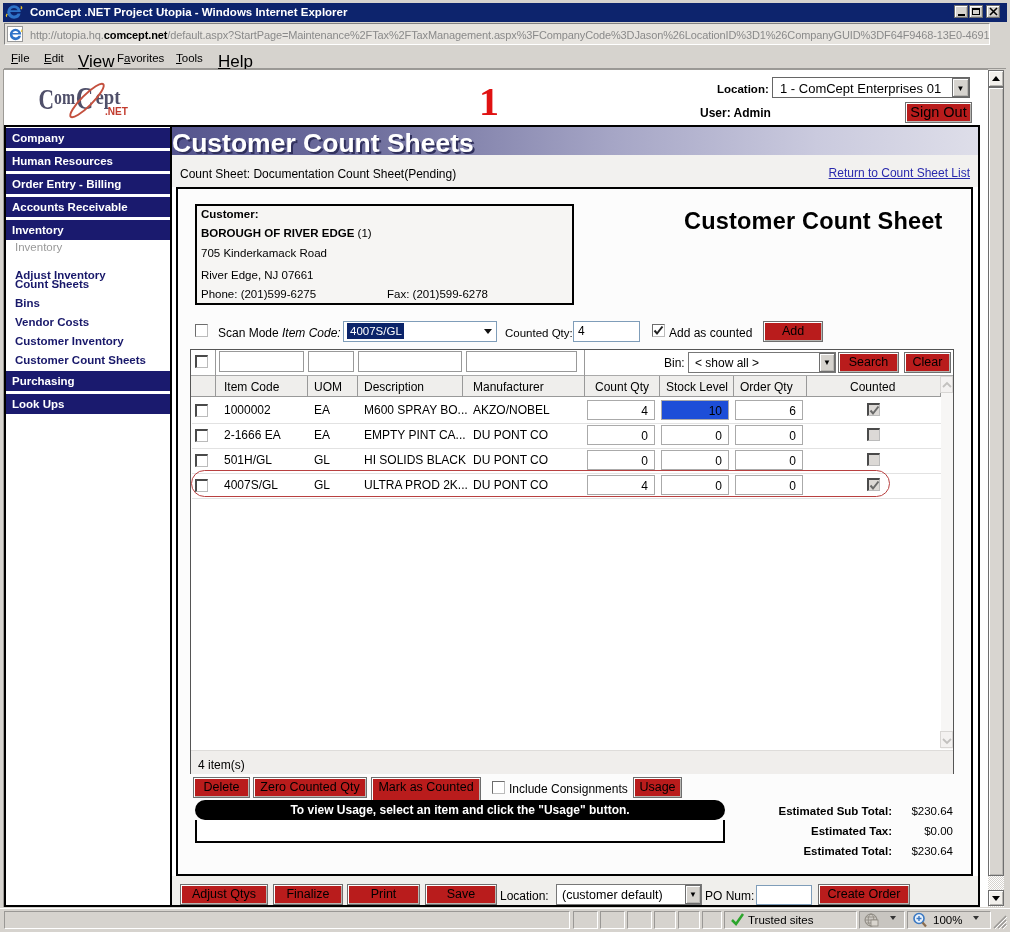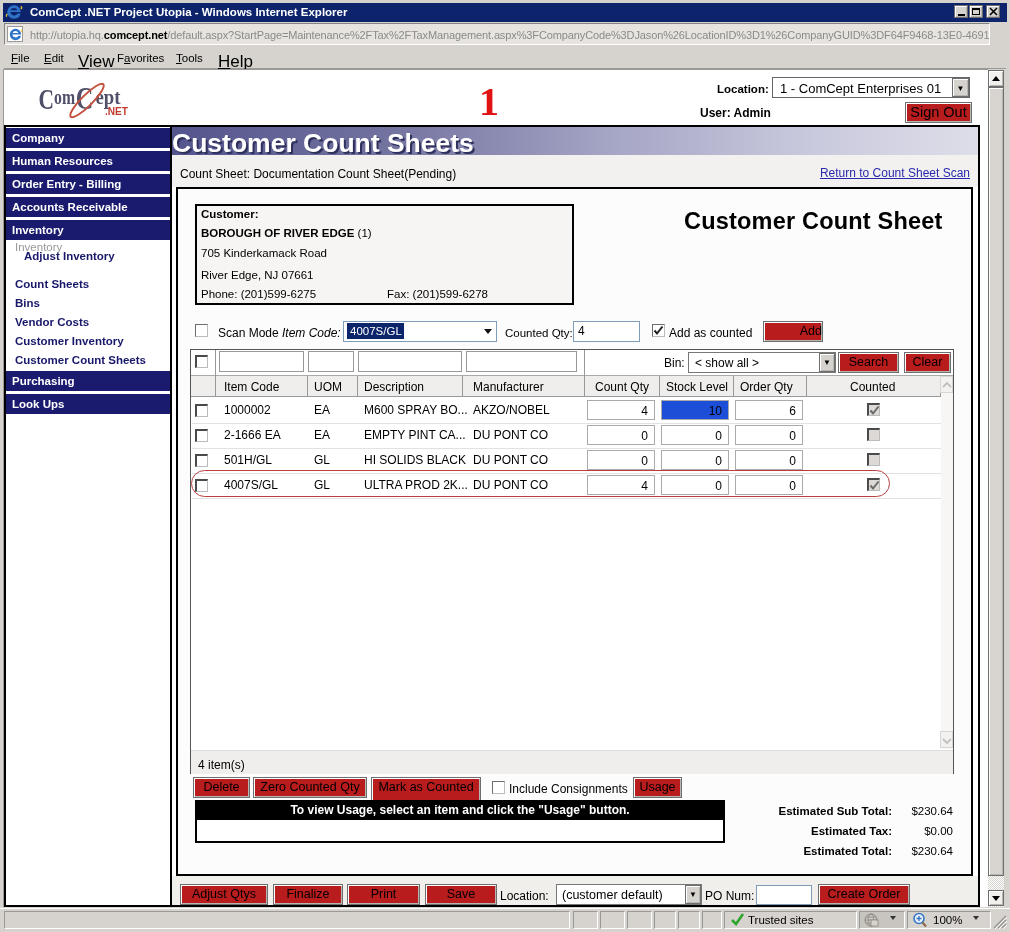--- a/index.html
+++ b/index.html
@@ -80,37 +80,37 @@
 <div class="btn3d" style="left:905px;top:102px;width:67px;height:21px;font-size:14.5px;line-height:19px;">Sign Out</div>
 
 <div class="abs" id="bigbox" style="left:4px;top:125px;width:976px;height:782px;border:2px solid #000;background:#fff;"></div>
 
 <div class="navbar" style="top:128px;">Company</div>
 <div class="navbar" style="top:151px;">Human Resources</div>
 <div class="navbar" style="top:174px;">Order Entry - Billing</div>
 <div class="navbar" style="top:197px;">Accounts Receivable</div>
 <div class="navbar" style="top:220px;">Inventory</div>
 <div class="abs" style="left:15px;top:241px;color:#999;font-size:11.5px;">Inventory</div>
-<div class="navsub" style="top:250px;margin-left:9px;">Adjust Inventory</div>
+<div class="navsub" style="top:269px;">Adjust Inventory</div>
 <div class="navsub" style="top:278px;">Count Sheets</div>
 <div class="navsub" style="top:297px;">Bins</div>
 <div class="navsub" style="top:316px;">Vendor Costs</div>
 <div class="navsub" style="top:335px;">Customer Inventory</div>
 <div class="navsub" style="top:354px;">Customer Count Sheets</div>
 <div class="navbar" style="top:371px;">Purchasing</div>
 <div class="navbar" style="top:394px;">Look Ups</div>
 
 <div class="abs" style="left:170px;top:127px;width:2px;height:778px;background:#000;"></div>
 
 <div class="abs" style="left:172px;top:127px;width:806px;height:28px;background:linear-gradient(90deg,#55558e 0%,#70709e 25%,#a6a6c6 55%,#cacade 80%,#dedee9 100%);"></div>
 <div class="abs" style="left:172px;top:128px;font-size:26.5px;font-weight:bold;color:#fff;text-shadow:2px 2px 0px #30305c;">Customer Count Sheets</div>
 
 <div class="abs" style="left:172px;top:155px;width:806px;height:32px;background:#f2f1ef;"></div>
 <div class="abs" style="left:180px;top:167px;font-size:12px;">Count Sheet: Documentation Count Sheet(Pending)</div>
-<div class="abs" style="left:770px;top:166px;width:200px;text-align:right;font-size:12px;color:#2929ad;text-decoration:underline;">Return to Count Sheet Scan</div>
+<div class="abs" style="left:770px;top:166px;width:200px;text-align:right;font-size:12px;color:#2929ad;text-decoration:underline;">Return to Count Sheet List</div>
 
 <div class="abs" id="innerbox" style="left:176px;top:187px;width:797px;height:689px;border:2px solid #000;background:#fcfcfc;"></div>
 
 <div class="abs" style="left:195px;top:204px;width:379px;height:101px;border:2px solid #000;background:#f6f5f3;"></div>
 <div class="abs" style="left:201px;top:208px;font-size:11.5px;font-weight:bold;">Customer:</div>
 <div class="abs" style="left:201px;top:227px;font-size:11.5px;font-weight:bold;">BOROUGH OF RIVER EDGE <span style="font-weight:normal;">(1)</span></div>
 <div class="abs" style="left:201px;top:247px;font-size:11.5px;">705 Kinderkamack Road</div>
 <div class="abs" style="left:201px;top:269px;font-size:11.5px;">River Edge, NJ 07661</div>
 <div class="abs" style="left:201px;top:288px;font-size:11.5px;">Phone: (201)599-6275</div>
 <div class="abs" style="left:387px;top:288px;font-size:11.5px;">Fax: (201)599-6278</div>
@@ -123,21 +123,21 @@
 <div class="abs" style="left:347px;top:323px;width:57px;height:16px;background:#0b246a;color:#fff;font-size:11.5px;line-height:16px;padding-left:3px;">4007S/GL</div>
 <div class="abs" style="left:484px;top:329px;width:0;height:0;border-left:4.5px solid transparent;border-right:4.5px solid transparent;border-top:5px solid #111;"></div>
 <div class="abs" style="left:505px;top:327px;font-size:11.5px;">Counted Qty:</div>
 <div class="tb" style="left:573px;top:321px;width:67px;height:21px;padding-left:4px;">4</div>
 <div class="cb" style="left:652px;top:324px;">
     <svg style="left:0px;top:0px;" width="11" height="11" viewBox="0 0 11 11">
       <path d="M1.5 5.5 L4 8.5 L9.5 1.5" stroke="#222" stroke-width="2" fill="none"></path>
     </svg>
   </div>
 <div class="abs" style="left:669px;top:326px;font-size:12px;">Add as counted</div>
-<div class="btn3d" style="left:763px;top:321px;width:60px;height:21px;line-height:19px;text-align:right;">Add</div>
+<div class="btn3d" style="left:763px;top:321px;width:60px;height:21px;line-height:19px;">Add</div>
 
 <div class="abs" id="table" style="left:190px;top:349px;width:764px;height:425px;border:1px solid #555;background:#fff;"></div>
 
 <div class="cb dk" style="left:195px;top:355px;"></div>
 <div class="tb" style="left:219px;top:351px;width:85px;height:21px;border-color:#999;"></div>
 <div class="tb" style="left:308px;top:351px;width:46px;height:21px;border-color:#999;"></div>
 <div class="tb" style="left:358px;top:351px;width:104px;height:21px;border-color:#999;"></div>
 <div class="tb" style="left:466px;top:351px;width:111px;height:21px;border-color:#999;"></div>
 <div class="abs" style="left:664px;top:356px;font-size:12px;">Bin:</div>
 <div class="abs" style="left:688px;top:352px;width:148px;height:21px;background:#fff;border:1px solid #777;"></div>
@@ -230,21 +230,21 @@
 <div class="abs" style="left:191px;top:750px;width:762px;height:24px;background:#f0eeec;border-top:1px solid #dedcda;"></div>
 <div class="abs" style="left:198px;top:758px;font-size:12px;">4 item(s)</div>
 
 <div class="btn3d" style="left:193px;top:777px;width:57px;height:21px;line-height:19px;">Delete</div>
 <div class="btn3d" style="left:253px;top:777px;width:114px;height:21px;line-height:19px;">Zero Counted Qty</div>
 <div class="btn3d" style="left:371px;top:777px;width:110px;height:32px;line-height:19px;">Mark as Counted</div>
 <div class="cb" style="left:492px;top:781px;"></div>
 <div class="abs" style="left:509px;top:782px;font-size:12px;">Include Consignments</div>
 <div class="btn3d" style="left:633px;top:777px;width:49px;height:21px;line-height:19px;">Usage</div>
 
-<div class="abs" style="left:195px;top:800px;width:530px;height:20px;background:#000;color:#fff;font-size:12px;font-weight:bold;text-align:center;line-height:20px;">To view Usage, select an item and click the "Usage" button.</div>
+<div class="abs" style="left:195px;top:800px;width:530px;height:20px;background:#000;color:#fff;font-size:12px;font-weight:bold;text-align:center;line-height:20px;border-radius:10px;">To view Usage, select an item and click the "Usage" button.</div>
 <div class="abs" style="left:195px;top:820px;width:530px;height:23px;background:#fff;border:2px solid #000;border-top:none;"></div>
 
 <div class="abs" style="left:692px;top:805px;width:200px;text-align:right;font-size:11.5px;font-weight:bold;">Estimated Sub Total:</div>
 <div class="abs" style="left:853px;top:805px;width:100px;text-align:right;font-size:11.5px;">$230.64</div>
 <div class="abs" style="left:692px;top:825px;width:200px;text-align:right;font-size:11.5px;font-weight:bold;">Estimated Tax:</div>
 <div class="abs" style="left:853px;top:825px;width:100px;text-align:right;font-size:11.5px;">$0.00</div>
 <div class="abs" style="left:692px;top:845px;width:200px;text-align:right;font-size:11.5px;font-weight:bold;">Estimated Total:</div>
 <div class="abs" style="left:853px;top:845px;width:100px;text-align:right;font-size:11.5px;">$230.64</div>
 
 <div class="abs" style="left:172px;top:876px;width:806px;height:29px;background:#f0efec;"></div>

